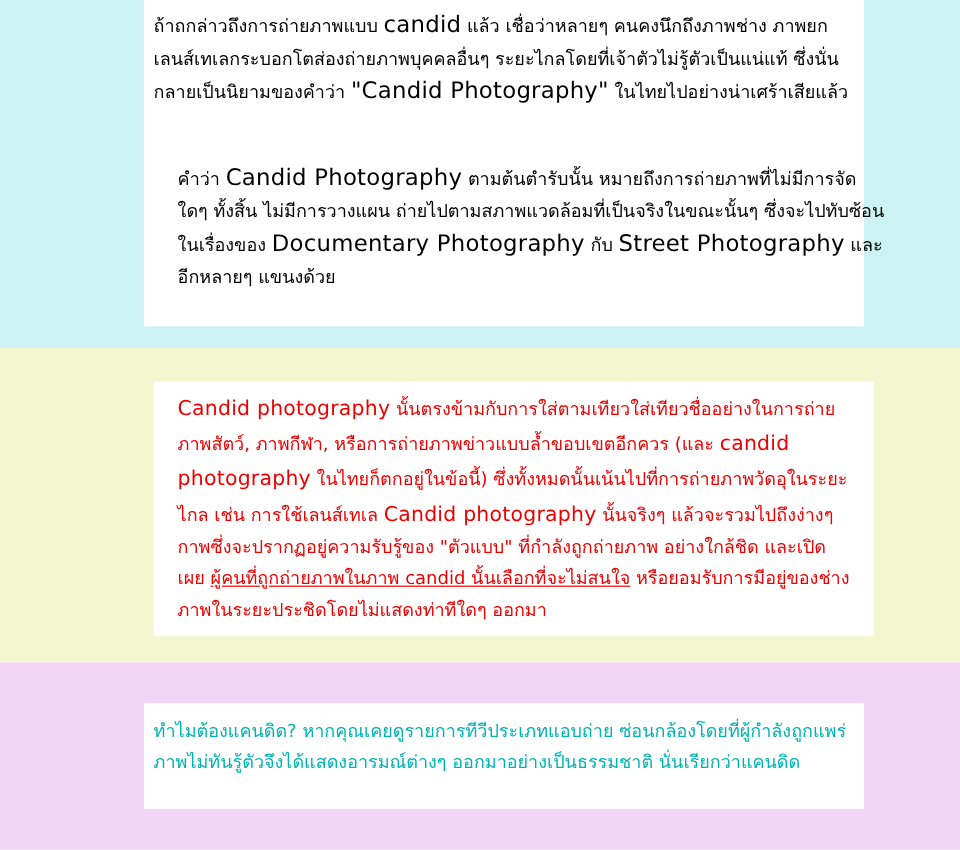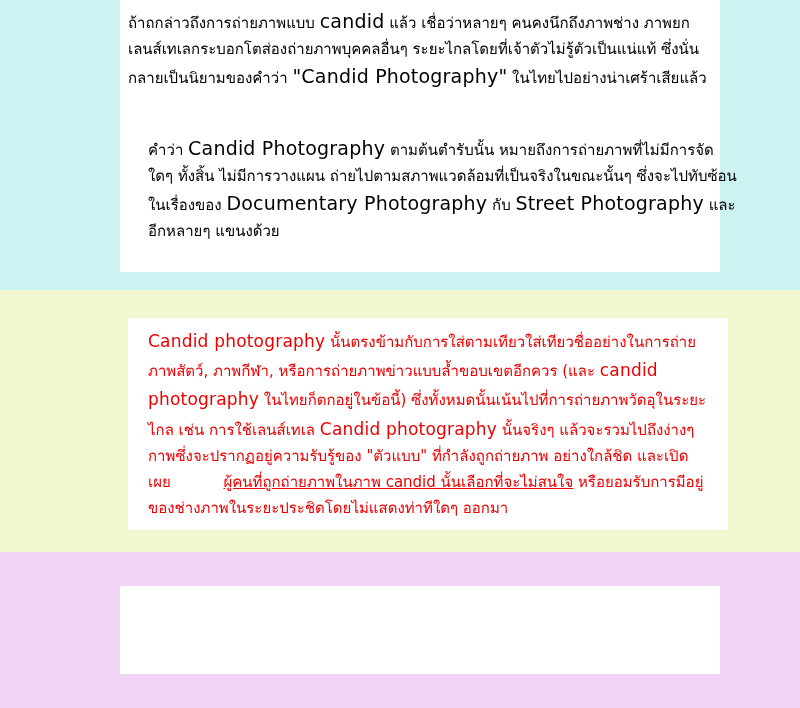--- a/index.html
+++ b/index.html
@@ -98,21 +98,20 @@
   .en {
     font-size: 19px;
     letter-spacing: 0.2px;
   }
   .en-sm {
     font-size: 17px;
     letter-spacing: 0.2px;
   }
   .underline-link {
     text-decoration: underline;
-    margin-left: 48px;
   }
   p {
     margin: 0;
   }
 </style>
 </head>
 <body>
 
 <div class="page">
 
@@ -135,14 +134,17 @@
       <span>คำว่า </span><span class="en">Candid Photography</span><span> ตามต้นตำรับนั้น หมายถึงการถ่ายภาพที่ไม่มีการจัดใดๆ ทั้งสิ้น ไม่มีการวางแผน ถ่ายไปตามสภาพแวดล้อมที่เป็นจริงในขณะนั้นๆ ซึ่งจะไปทับซ้อนในเรื่องของ </span><span class="en">Documentary Photography</span><span> กับ </span><span class="en">Street Photography</span><span> และอีกหลายๆ แขนงด้วย</span>
     </p>
   </div>
 
   <div class="block-text t3">
     <p>
       <span class="en-sm">Candid photography</span><span> นั้นตรงข้ามกับการใส่ตามเทียวใส่เทียวชื่ออย่างในการถ่ายภาพสัตว์, ภาพกีฬา, หรือการถ่ายภาพข่าวแบบล้ำขอบเขตอีกควร (และ </span><span class="en-sm">candid photography</span><span> ในไทยก็ตกอยู่ในข้อนี้) ซึ่งทั้งหมดนั้นเน้นไปที่การถ่ายภาพวัดอุในระยะไกล เช่น การใช้เลนส์เทเล </span><span class="en-sm">Candid photography</span><span> นั้นจริงๆ แล้วจะรวมไปถึงง่างๆกาพซึ่งจะปรากฏอยู่ความรับรู้ของ "ตัวแบบ" ที่กำลังถูกถ่ายภาพ อย่างใกล้ชิด และเปิดเผย </span><span class="underline-link">ผู้คนที่ถูกถ่ายภาพในภาพ candid นั้นเลือกที่จะไม่สนใจ</span><span> หรือยอมรับการมีอยู่ของช่างภาพในระยะประชิดโดยไม่แสดงท่าทีใดๆ ออกมา</span>
     </p>
   </div>
 
+  <div class="block-text t4">
+    <p>ทำไมต้องแคนดิด? หากคุณเคยดูรายการทีวีประเภทแอบถ่าย ซ่อนกล้องโดยที่ผู้กำลังถูกแพร่ภาพไม่ทันรู้ตัวจึงได้แสดงอารมณ์ต่างๆ ออกมาอย่างเป็นธรรมชาติ นั่นเรียกว่าแคนดิด</p>
+  </div>
 
 </div>
 
 </body></html>

